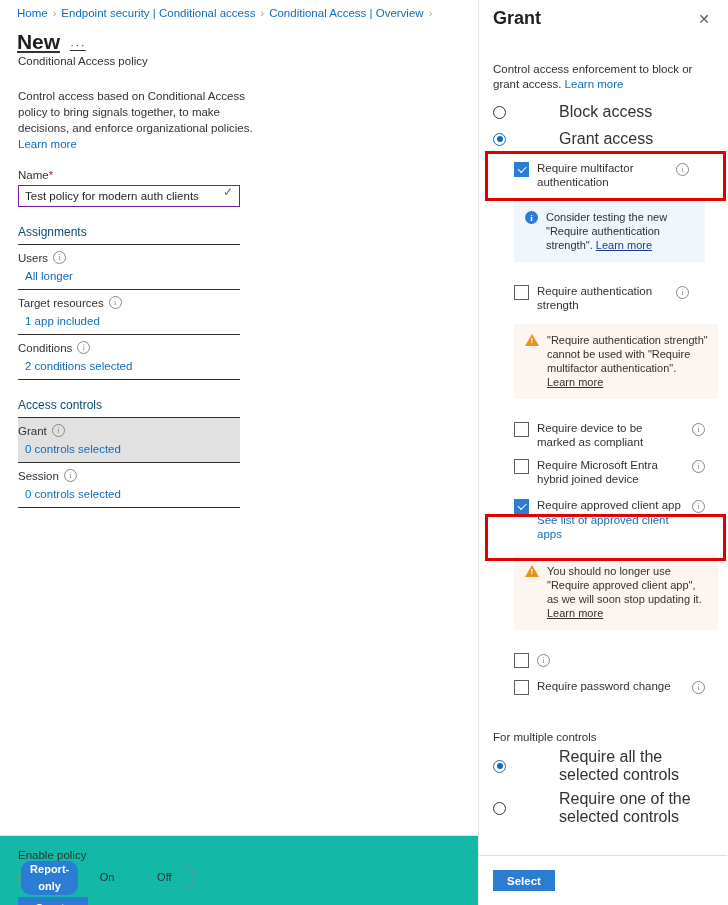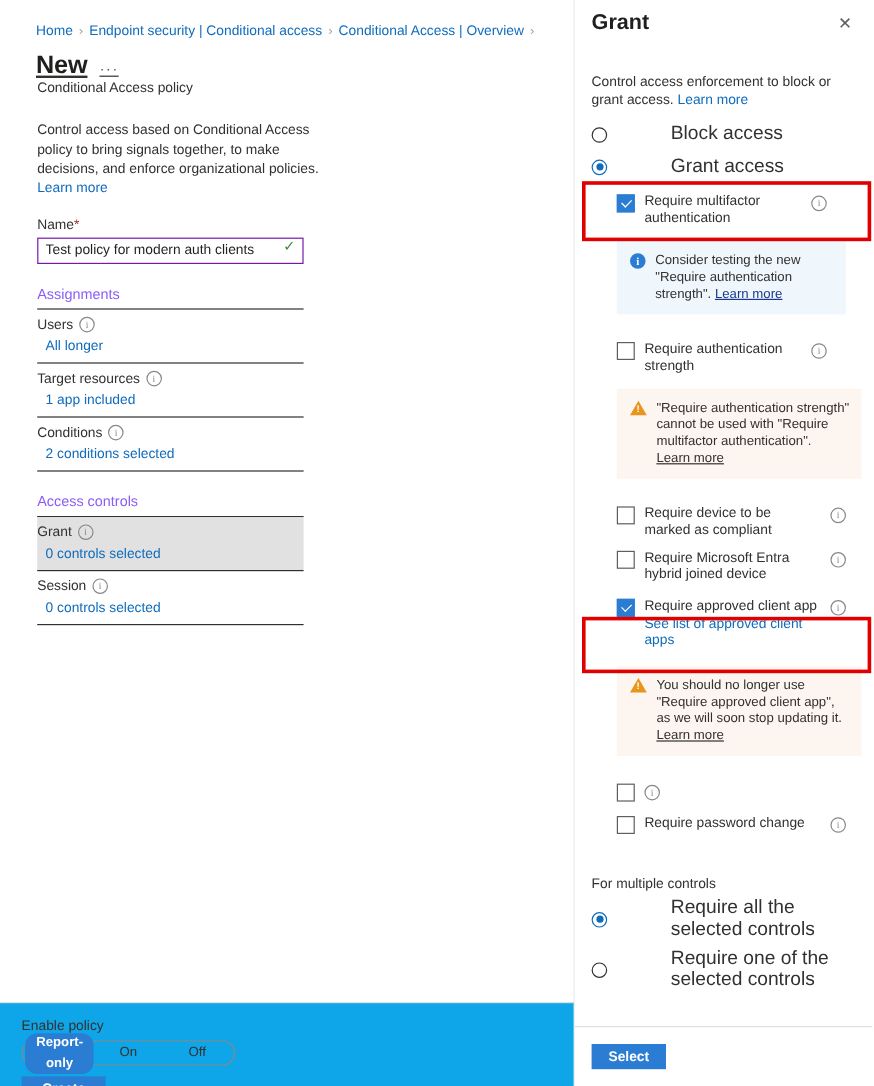--- a/index.html
+++ b/index.html
@@ -28,21 +28,21 @@
     width: 479px;
     height: 905px;
     background: #ffffff;
     box-sizing: border-box;
     border-right: 1px solid #e8e8e8;
     display: flex;
     flex-direction: column;
   }
   .left-scroll {
     flex: 1 1 auto;
-    padding: 13px;
+    padding: 0;
     overflow: hidden;
     position: relative;
   }
 
   .breadcrumb {
     display: flex;
     align-items: center;
     gap: 5px;
     padding: 7px 0 0 17px;
     font-size: 11.5px;
@@ -129,21 +129,21 @@
     color: #3a8a3a;
     font-size: 12px;
     padding-right: 6px;
     line-height: 1;
   }
 
   .section-head {
     margin: 18px 0 0 18px;
     width: 222px;
     font-size: 12px;
-    color: #8b5cf6;
+    color: #0c4a6e;
     padding-bottom: 5px;
     border-bottom: 1px solid #323130;
   }
 
   .acc-row {
     margin-left: 18px;
     width: 222px;
     border-bottom: 1px solid #323130;
     padding: 6px 0 7px 0;
     box-sizing: border-box;
@@ -183,21 +183,21 @@
     flex: 0 0 auto;
   }
 
   
   .left-footer {
     flex: 0 0 auto;
     border-top: 1px solid #e1dfdd;
     padding: 13px 0 0 18px;
     height: 70px;
     box-sizing: border-box;
-    background: #0ea5e9;
+    background: #14b8a6;
   }
   .enable-label { font-size: 11.5px; color: #323130; }
   .pill-toggle {
     margin-top: 6px;
     width: 178px;
     height: 21px;
     border: 1px solid #8a8886;
     border-radius: 11px;
     display: flex;
     align-items: center;

